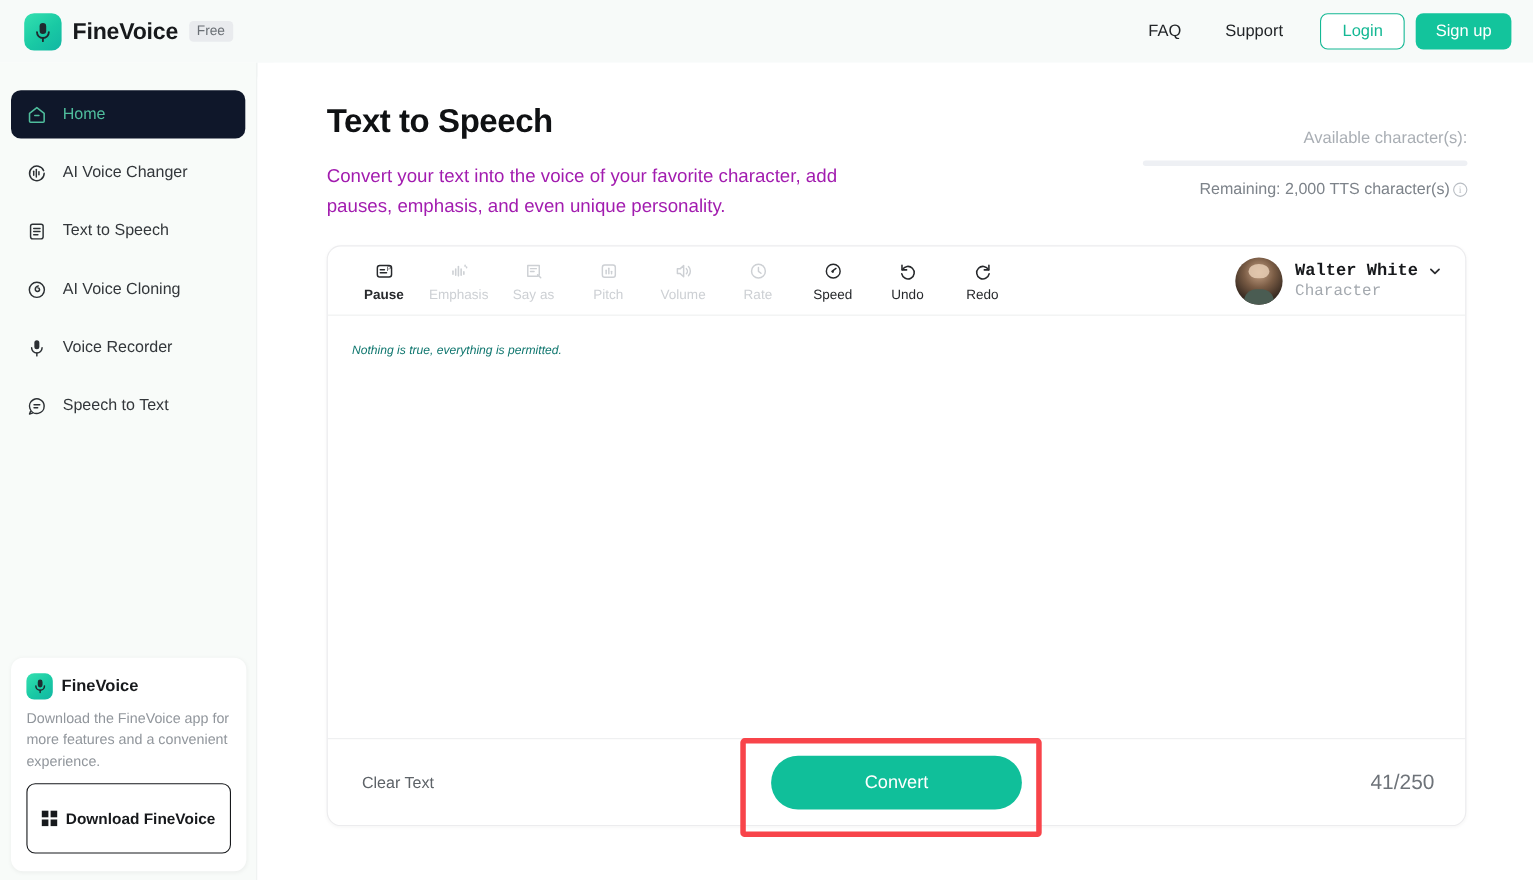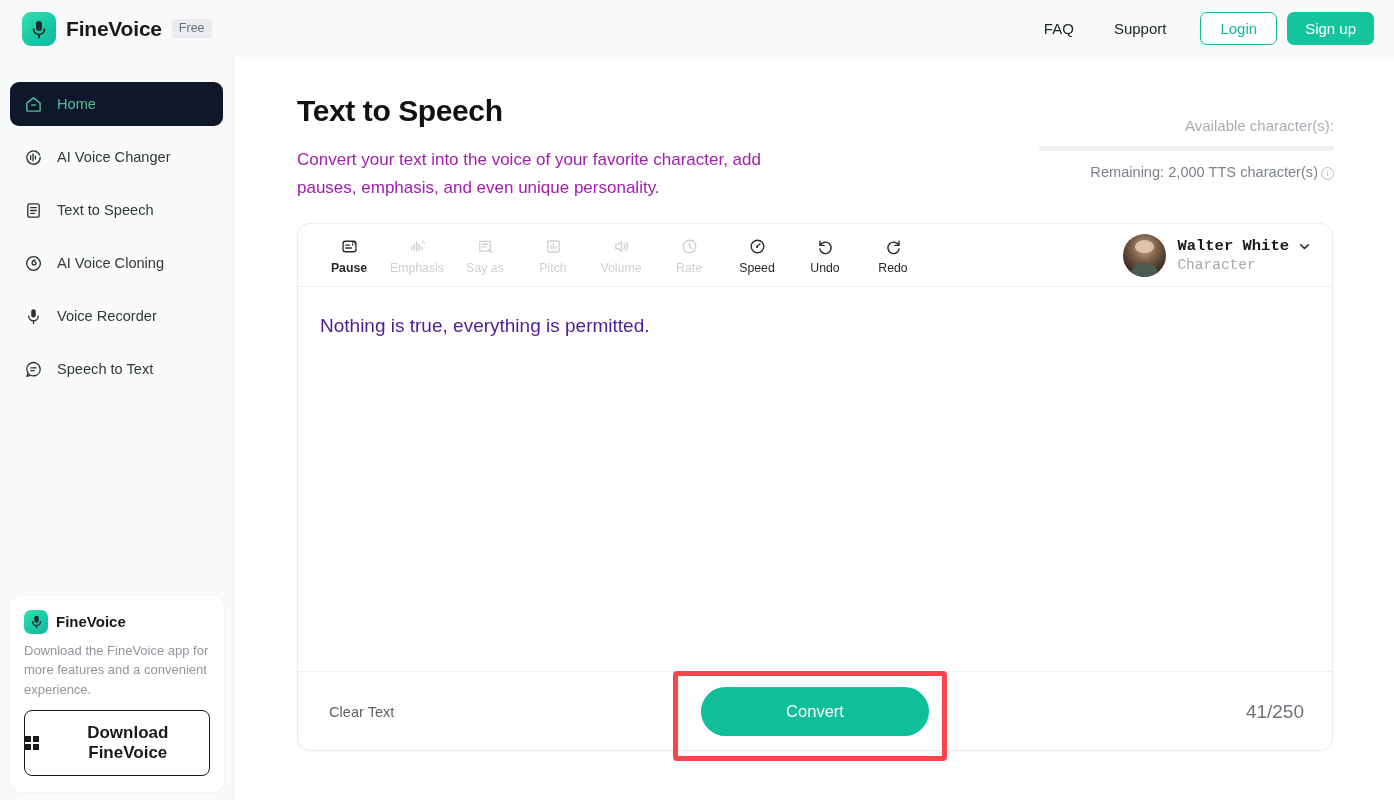--- a/index.html
+++ b/index.html
@@ -75,21 +75,21 @@
     background: linear-gradient(140deg, #34e0b0 0%, #19c9a4 55%, #12b6a3 100%);
     display:flex; align-items:center; justify-content:center; flex: none;
   }
   .side-card-title { font-size: 15px; font-weight: bold; color: #17191c; }
   .side-card-desc { font-size: 13px; line-height: 1.5; color: #91969c; margin-top: 7px; }
   .side-card-btn {
     margin-top: 11px; width: 100%;
     display: flex; align-items: center; justify-content: center; gap: 8px;
     border: 1.4px solid #17191c; border-radius: 8px;
     background: #ffffff; color: #17191c;
-    font-size: 17px; font-weight: bold; padding: 12px 0; cursor: pointer;
+    font-size: 14px; font-weight: bold; padding: 23px 0; cursor: pointer;
   }
   .win-glyph { display: grid; grid-template-columns: 6px 6px; grid-template-rows: 6px 6px; gap: 1.6px; flex: none; }
   .win-glyph i { background: #17191c; display: block; }
 
   
   .main {
     position: absolute; left: 234px; top: 57px;
     width: 1160px; height: 743px;
     background: #ffffff;
     border-top-left-radius: 16px;
@@ -156,22 +156,22 @@
   .avatar::after {
     content:""; position:absolute; left:8px; bottom:0; width:27px; height:14px;
     border-radius:11px 11px 0 0; background:#4a5c52;
   }
   .char-name { font-size: 15.5px; font-weight: bold; color: #17191c; }
   .char-role { font-size: 14.5px; color: #a4a9af; margin-top: 2px; }
   .chev { margin-left: 2px; color: #2b2d30; }
 
   .editor {
     height: 384px; padding: 24px 22px 0;
-    font-size: 19px; color: #4c1d95; line-height: 1.6;
-    outline: none; overflow: auto; cursor: text;
+    font-size: 11px; color: #0f766e; line-height: 1.6;
+    outline: none; overflow: auto; cursor: text; font-style: italic;
   }
   .footer {
     height: 80px; border-top: 1px solid #eeeff0;
     display: flex; align-items: center; position: relative;
   }
   .clear-text { position: absolute; left: 31px; font-size: 14.6px; color: #5e6368; cursor: pointer; }
   .convert-btn {
     position: absolute; left: 403px; width: 228px; height: 49px;
     background: #10bf9a; color: #ffffff; border: none; border-radius: 26px;
     font-size: 16.5px; font-family: "Liberation Sans", sans-serif; cursor: pointer;

